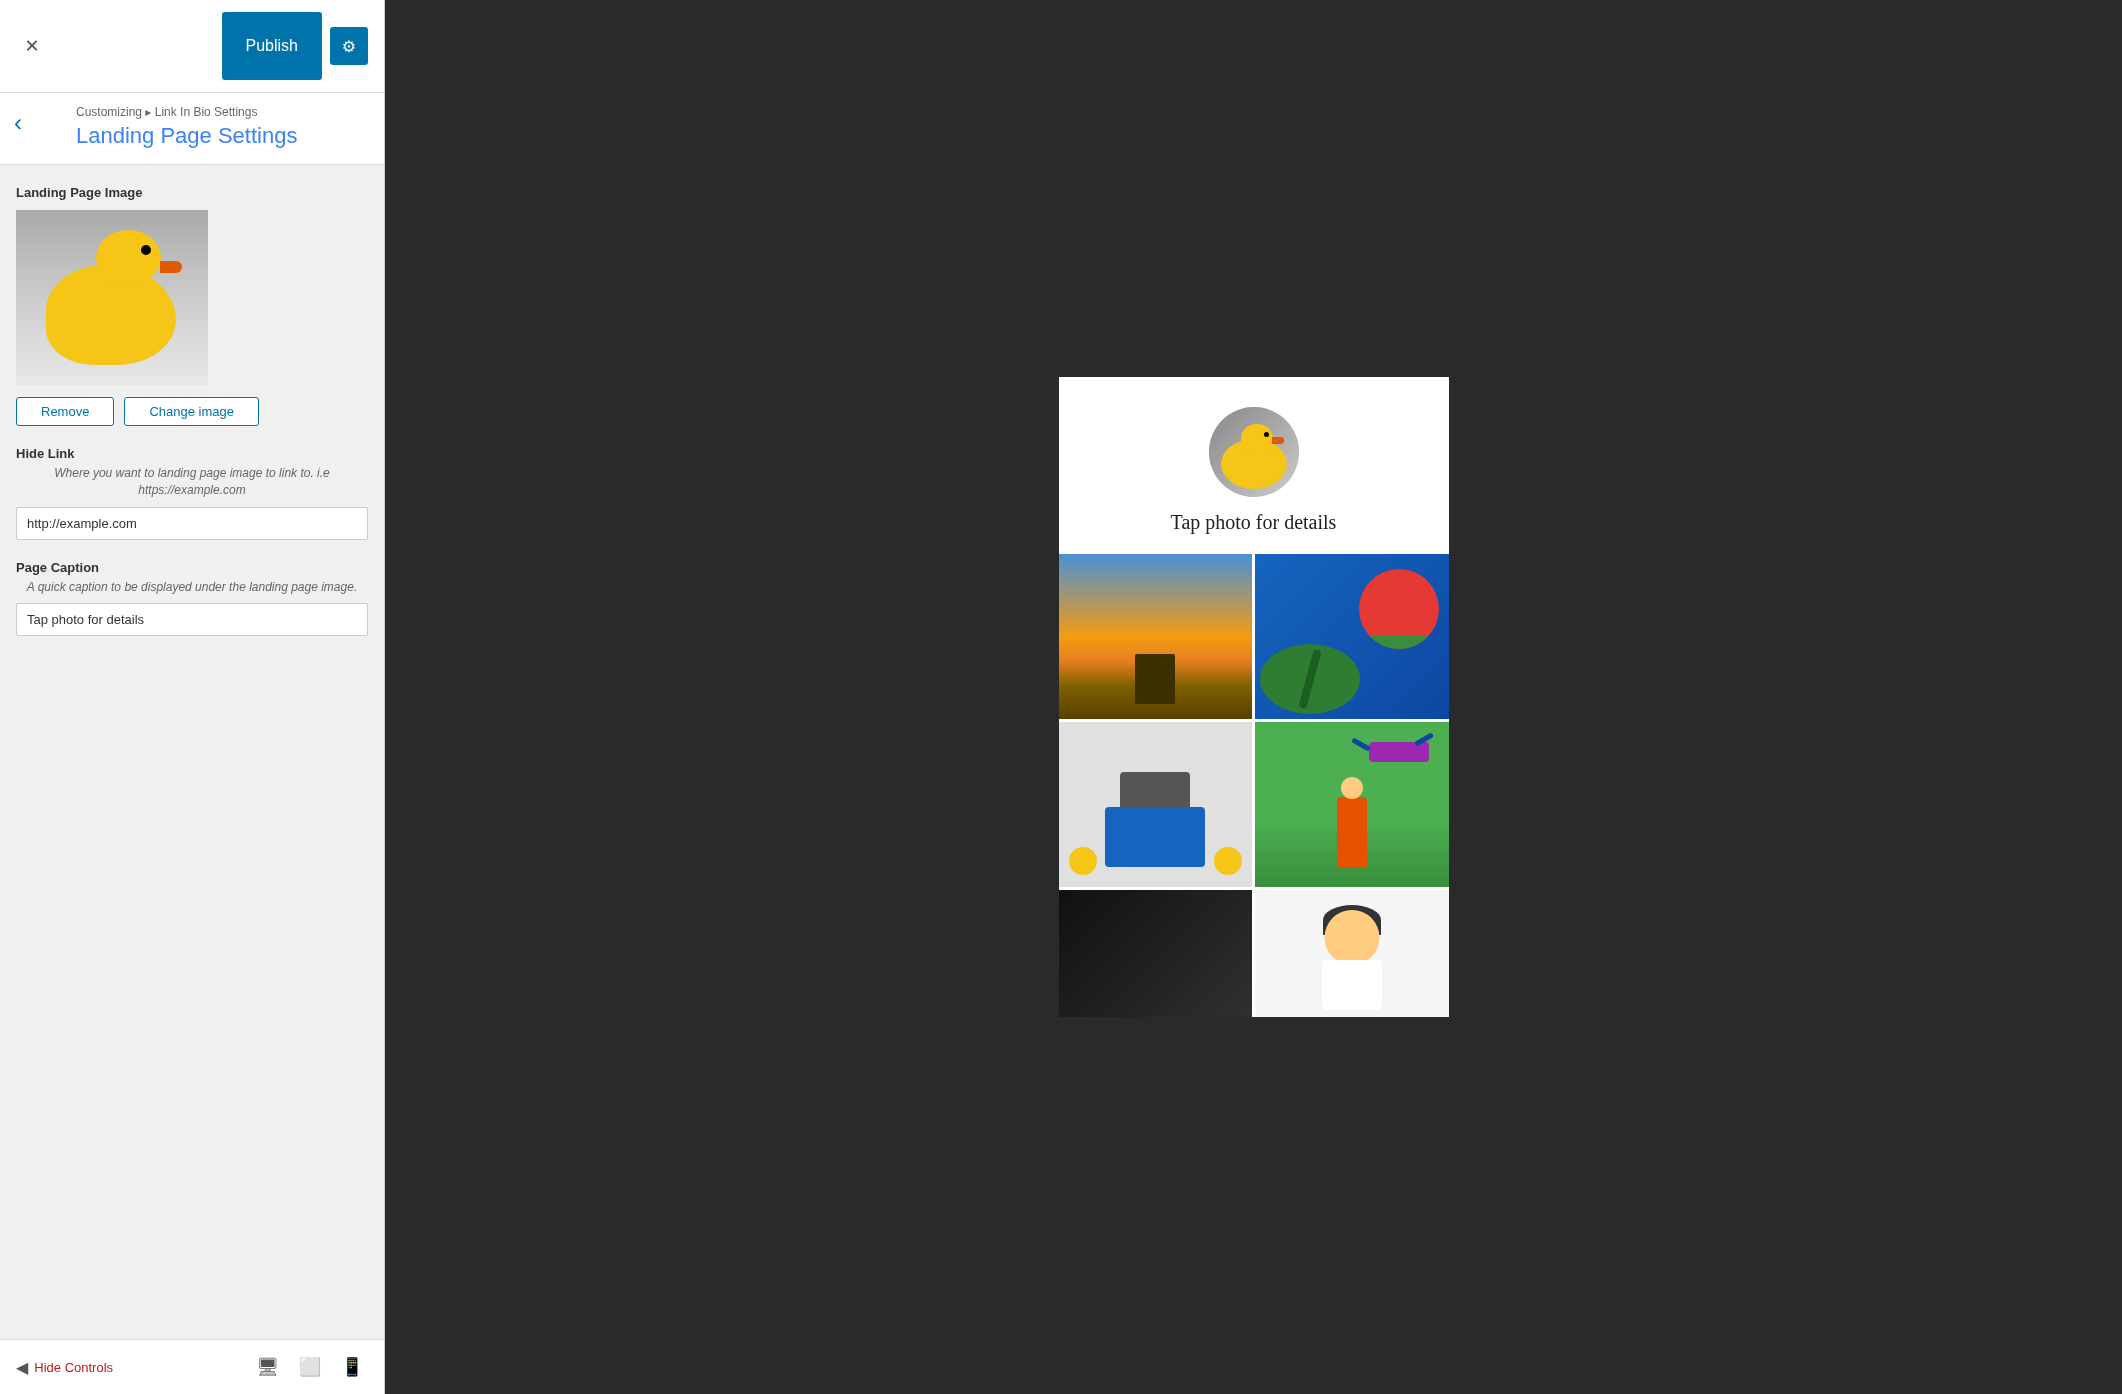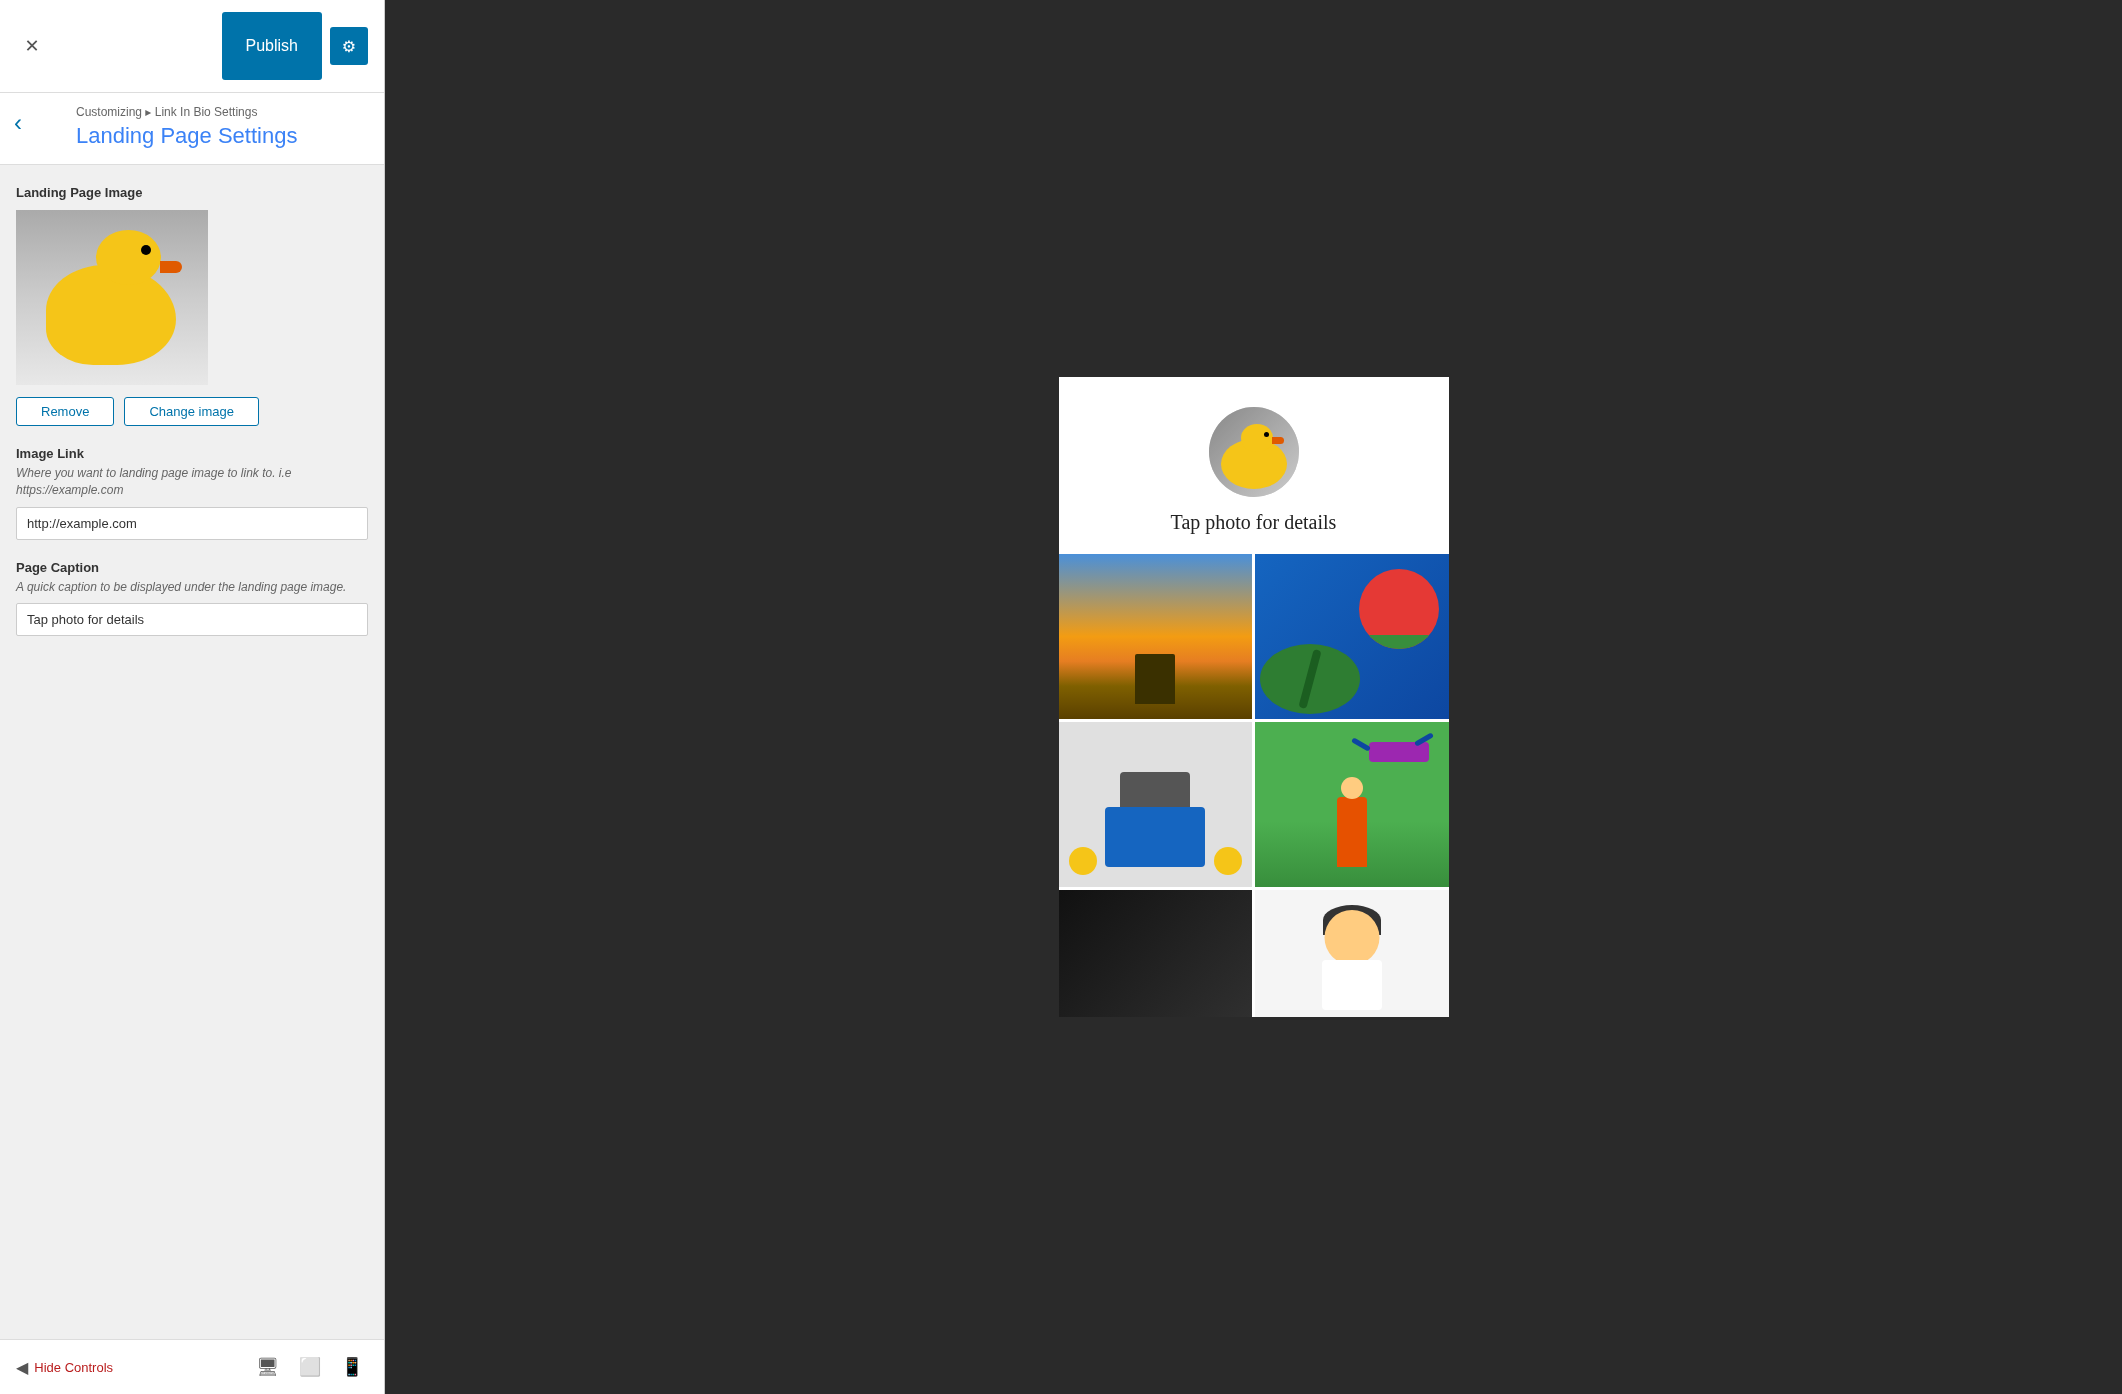--- a/index.html
+++ b/index.html
@@ -176,20 +176,21 @@
       color: #333;
       margin-bottom: 4px;
     }
 
     .field-desc {
       font-size: 12px;
       color: #666;
       font-style: italic;
       margin-bottom: 8px;
       line-height: 1.4;
+      text-align: center;
     }
 
     .text-input {
       width: 100%;
       border: 1px solid #ccc;
       padding: 8px 10px;
       font-size: 13px;
       background: #fff;
       color: #333;
       border-radius: 2px;
@@ -426,21 +427,21 @@
         <div class="duck-beak"></div>
       </div>
 
       <div class="btn-row">
         <button class="outline-btn">Remove</button>
         <button class="outline-btn">Change image</button>
       </div>
     </div>
 
     <div class="field-section">
-      <div class="field-label">Image Link</div>
+      <div class="field-label">Hide Link</div>
       <div class="field-desc">Where you want to landing page image to link to. i.e https://example.com</div>
       <input type="text" class="text-input" value="http://example.com" style="">
     </div>
 
     <div class="field-section">
       <div class="field-label">Page Caption</div>
       <div class="field-desc">A quick caption to be displayed under the landing page image.</div>
       <input type="text" class="text-input" value="Tap photo for details" style="">
     </div>
 

